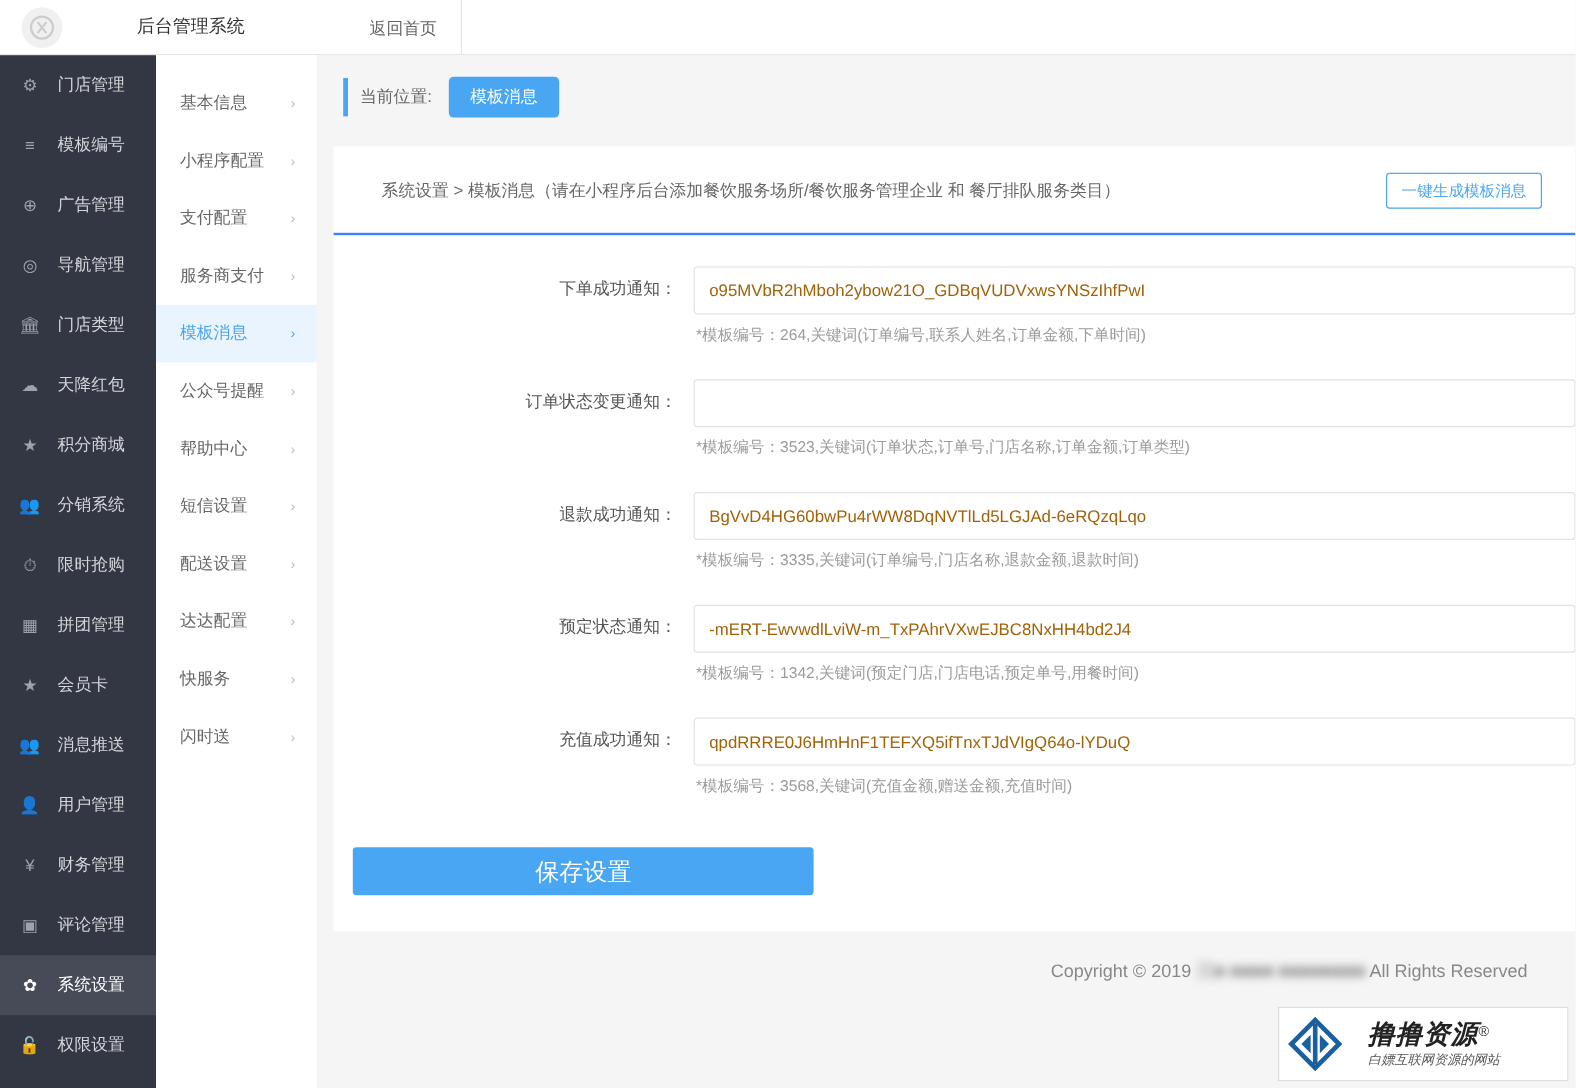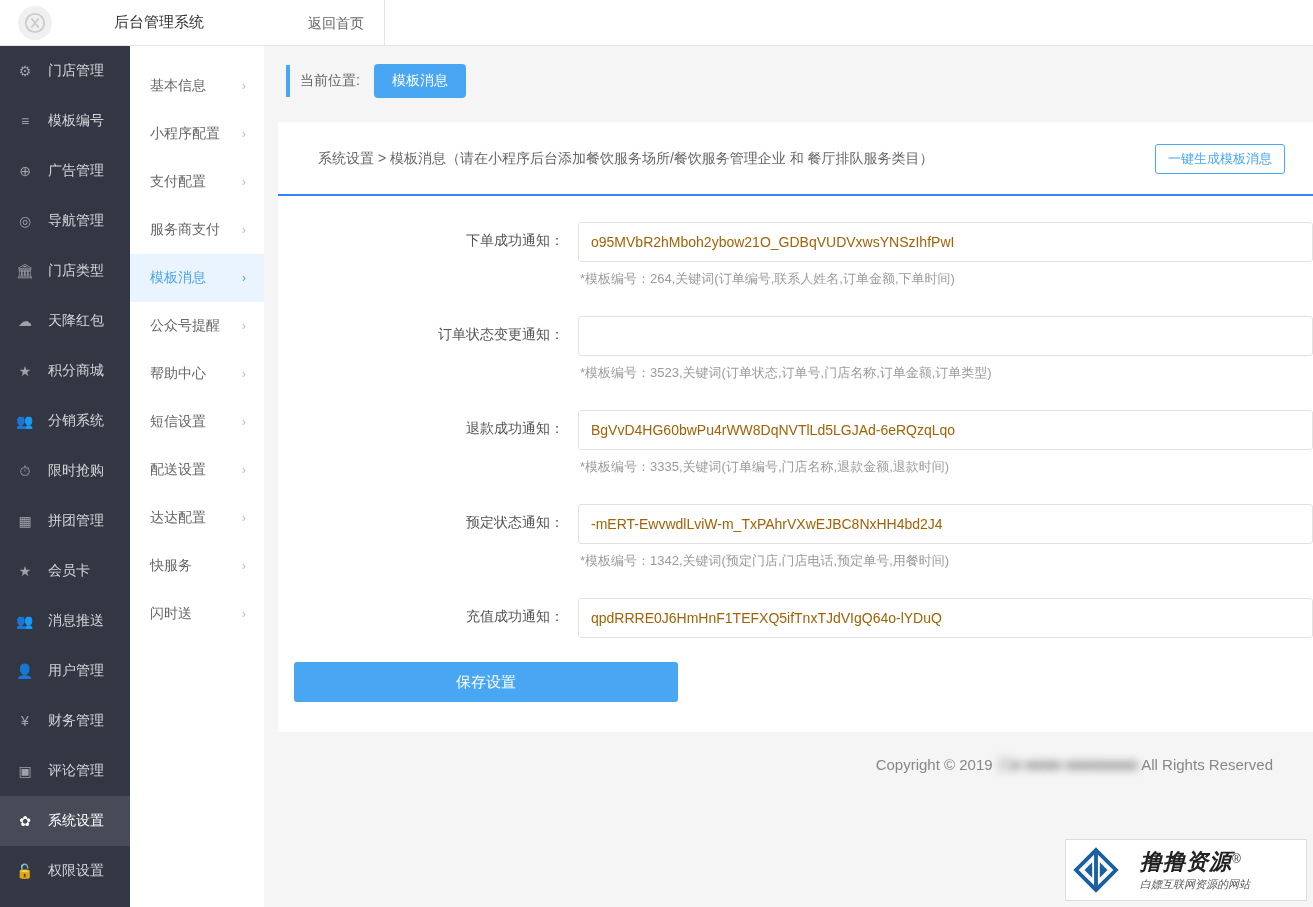--- a/index.html
+++ b/index.html
@@ -41,21 +41,21 @@
 .panel-header .bc { color: #666; font-size: 14px; }
 .gen-btn { border: 1px solid #49a6f2; color: #49a6f2; background: #fff; padding: 5px 12px; border-radius: 3px; font-size: 13px; cursor: pointer; }
 
 .form-row { display: flex; align-items: flex-start; margin-bottom: 10px; padding-left: 40px; }
 .form-label { width: 260px; text-align: right; color: #555; font-size: 14px; padding-top: 10px; padding-right: 14px; }
 .form-field { flex: 1; }
 .form-field input { width: 100%; height: 40px; border: 1px solid #e2e2e2; border-radius: 3px; padding: 0 12px; font-size: 14px; color: #a16207; outline: none; }
 .form-hint { font-size: 13px; color: #9b9b9b; margin: 8px 0 18px 0; padding-left: 2px; }
 
 .save-row { padding-left: 16px; margin-top: 24px; }
-.save-btn { width: 384px; height: 40px; background: #49a6f2; color: #fff; border: none; border-radius: 3px; font-size: 15px; cursor: pointer; }
+.save-btn { width: 384px; height: 40px; background: #49a6f2; color: #fff; border: none; border-radius: 3px; font-size: 20px; cursor: pointer; }
 
 
 .footer { text-align: right; padding: 24px 40px 0 0; color: #888; font-size: 15px; }
 .footer .blur { filter: blur(4px); display: inline-block; }
 
 
 .watermark { position: absolute; right: 6px; bottom: 6px; width: 242px; height: 62px; background: #fff; border: 1px solid #ddd; display: flex; align-items: center; padding: 4px 10px 4px 6px; gap: 12px; }
 .watermark .wm-logo { width: 48px; height: 48px; display: flex; align-items: center; justify-content: center; margin-right: 8px; }
 .watermark .wm-text { display: flex; flex-direction: column; line-height: 1; }
 .watermark .wm-main { font-size: 22px; font-weight: 900; color: #222; font-style: italic; letter-spacing: 1px; }
@@ -228,21 +228,21 @@
           <div class="form-row">
             <div class="form-label">退款成功通知：</div>
             <div class="form-field"><input type="text" value="BgVvD4HG60bwPu4rWW8DqNVTlLd5LGJAd-6eRQzqLqo" style=""><div class="form-hint">*模板编号：3335,关键词(订单编号,门店名称,退款金额,退款时间)</div></div>
           </div>
           <div class="form-row">
             <div class="form-label">预定状态通知：</div>
             <div class="form-field"><input type="text" value="-mERT-EwvwdlLviW-m_TxPAhrVXwEJBC8NxHH4bd2J4" style=""><div class="form-hint">*模板编号：1342,关键词(预定门店,门店电话,预定单号,用餐时间)</div></div>
           </div>
           <div class="form-row">
             <div class="form-label">充值成功通知：</div>
-            <div class="form-field"><input type="text" value="qpdRRRE0J6HmHnF1TEFXQ5ifTnxTJdVIgQ64o-lYDuQ" style=""></div>
+            <div class="form-field"><input type="text" value="qpdRRRE0J6HmHnF1TEFXQ5ifTnxTJdVIgQ64o-lYDuQ" style=""><div class="form-hint">*模板编号：3568,关键词(充值金额,赠送金额,充值时间)</div></div>
           </div>
         </div>
 
       <div class="save-row">
         <button class="save-btn">保存设置</button>
       </div>
     </div>
 
     <div class="footer">
       <span>Copyright © 2019 </span><span class="blur">贝■ ■■■■ ■■■■■■■■</span><span> All Rights Reserved</span>

